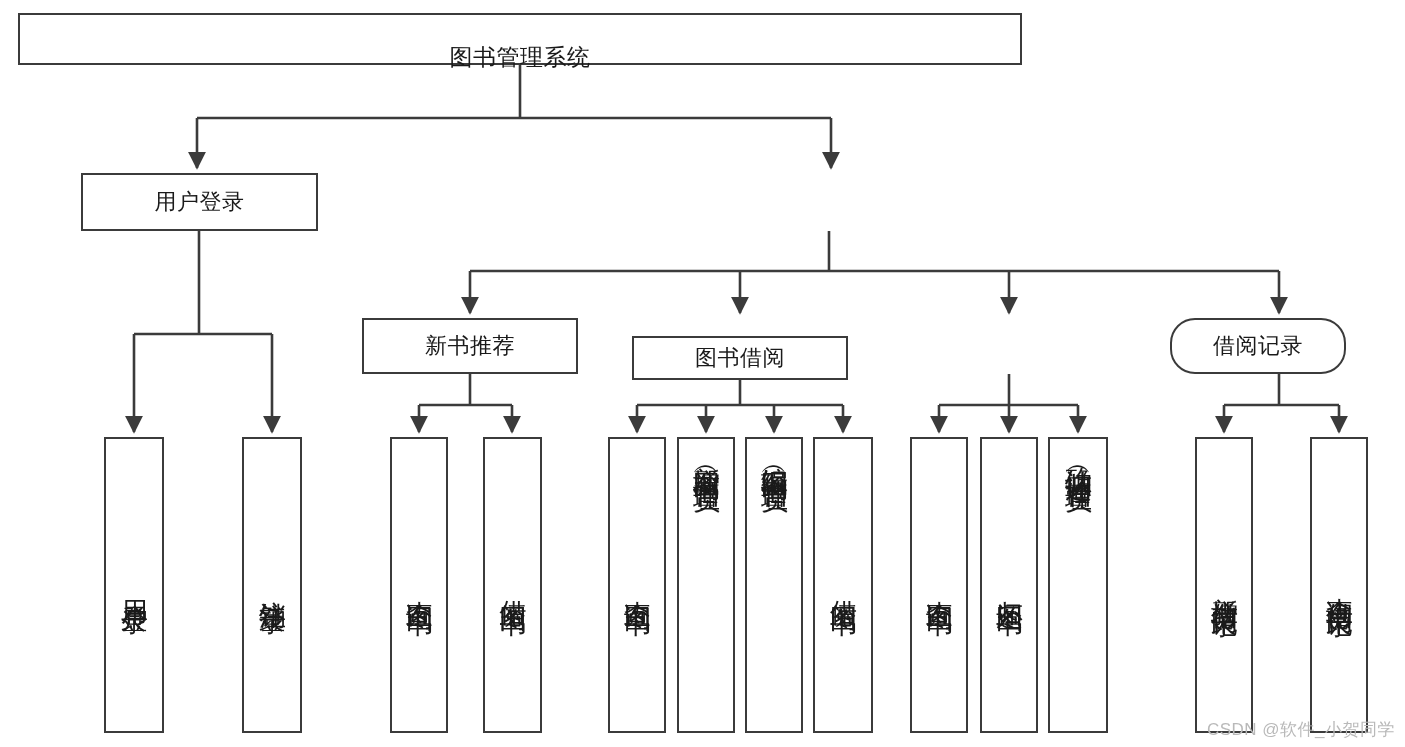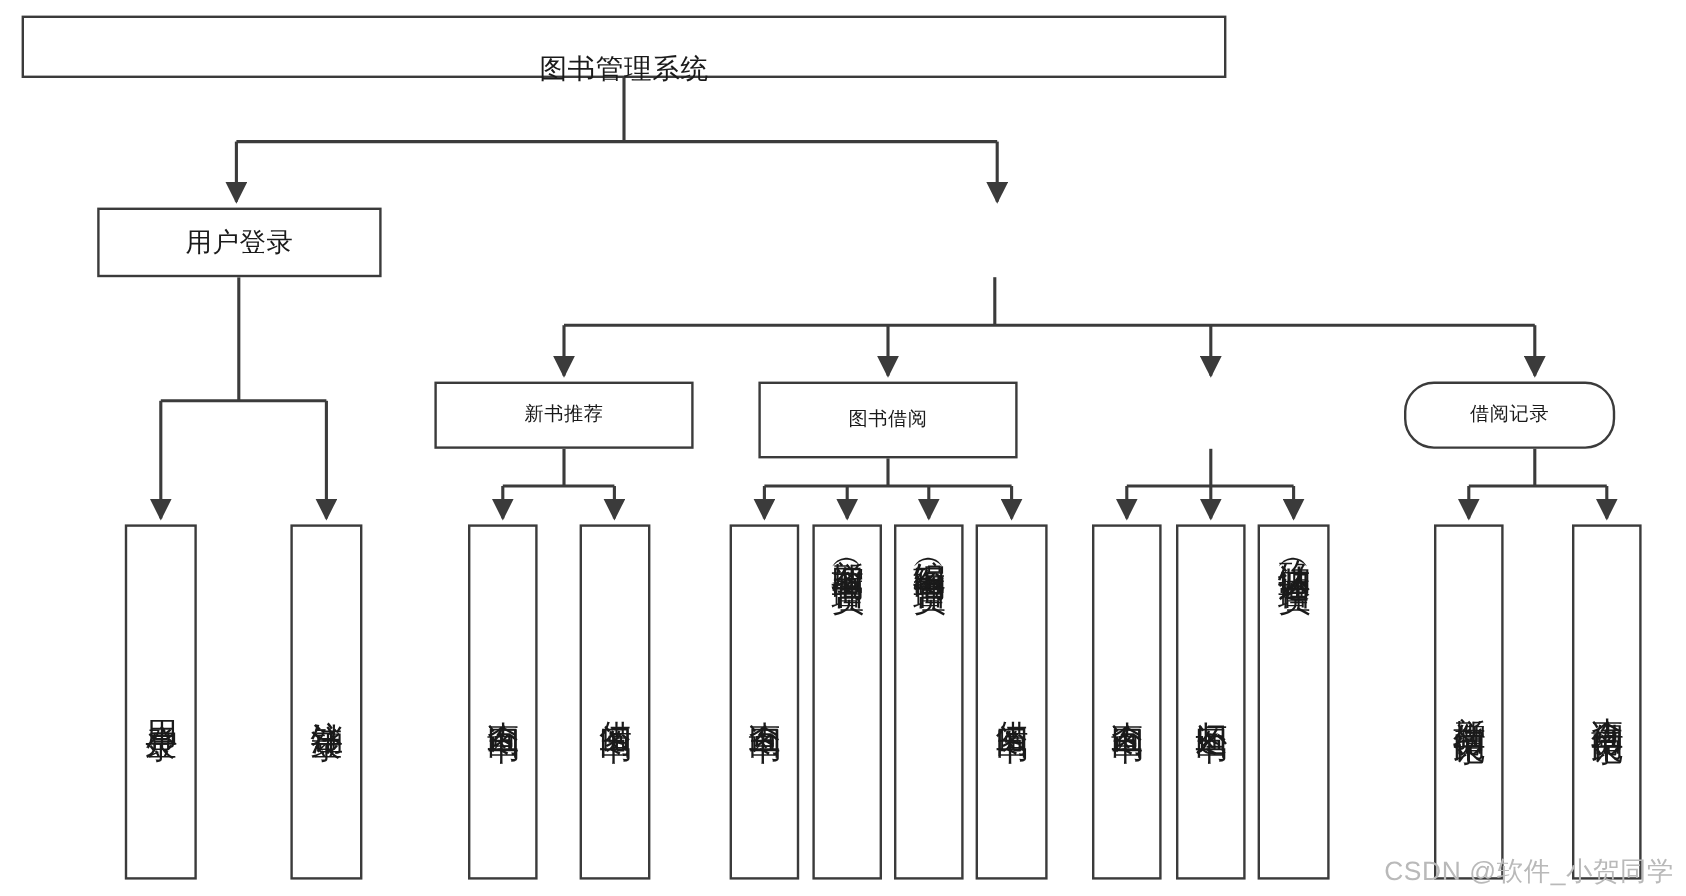--- a/index.html
+++ b/index.html
@@ -35,21 +35,21 @@
     justify-content: center;
     color: #1a1a1a;
   }
   .node .label {
     display: block;
     line-height: 1.18;
     letter-spacing: 0.5px;
   }
   .node-root .label { font-size: 23px; margin-top: 38px; }
   .node-l2 .label  { font-size: 22px; }
-  .node-l3 .label  { font-size: 16px; text-align: center; }
+  .node-l3 .label  { font-size: 22px; text-align: center; }
   .node-leaf {
     align-items: flex-start;
     justify-content: center;
     padding-top: 6px;
   }
   .node-leaf .label {
     writing-mode: vertical-rl;
     text-orientation: upright;
     font-size: 27px;
     line-height: 1.0;
@@ -57,21 +57,21 @@
     white-space: nowrap;
   }
   .node-leaf.center-v {
     align-items: center;
     padding-top: 0;
   }
   .watermark {
     position: absolute;
     right: 10px;
     bottom: 6px;
-    font-size: 22px;
+    font-size: 17px;
     color: #b9b9b9;
     letter-spacing: 0.5px;
     white-space: nowrap;
     user-select: none;
   }
 </style>
 </head>
 <body>
 
 <div id="canvas">
@@ -130,21 +130,21 @@
     <span class="label">图书管理系统</span>
   </div>
 
   <div class="node node-l2" style="left:81px; top:173px; width:237px; height:58px;">
     <span class="label">用户登录</span>
   </div>
 
   <div class="node node-l3" style="left:362px; top:318px; width:216px; height:56px;">
     <span class="label">新书推荐</span>
   </div>
-  <div class="node node-l3" style="left:632px; top:318px; width:216px; height:64px;font-family:Liberation Mono, monospace;">
+  <div class="node node-l3" style="left:632px; top:336px; width:216px; height:44px;">
     <span class="label">图书借阅</span>
   </div>
   <div class="node node-l3" style="left:1170px; top:318px; width:176px; height:56px;border-radius:25px;">
     <span class="label">借阅记录</span>
   </div>
 
   <div class="node node-leaf center-v" style="left:104px; top:437px; width:60px; height:296px;">
     <span class="label">用户登录</span>
   </div>
   <div class="node node-leaf center-v" style="left:242px; top:437px; width:60px; height:296px;">

